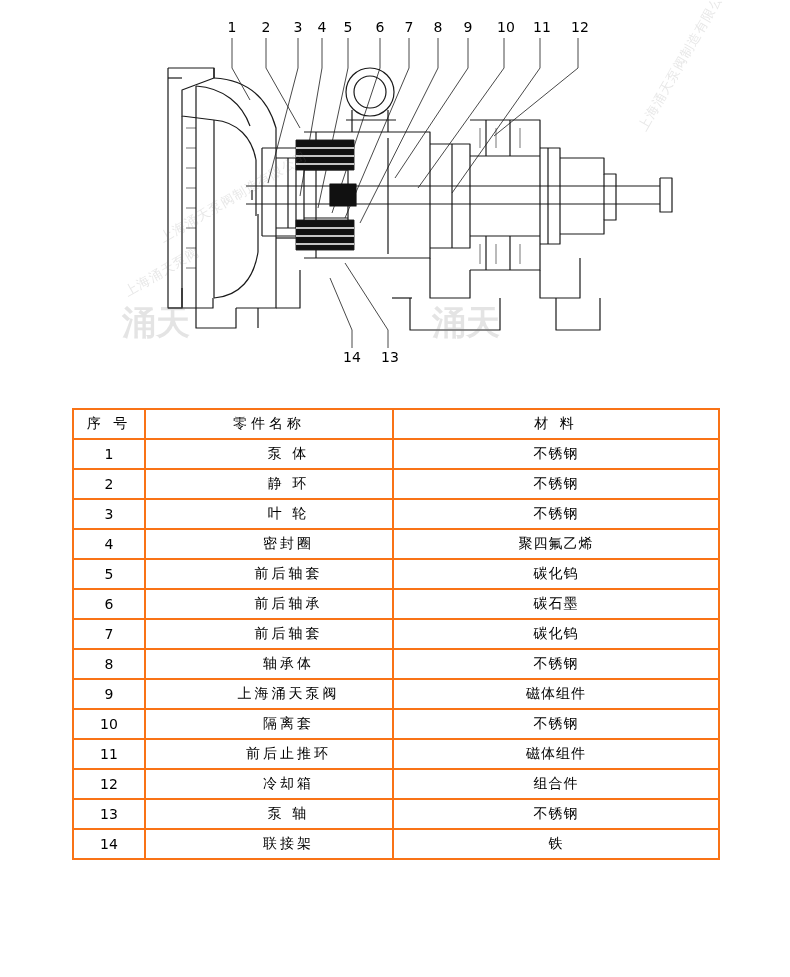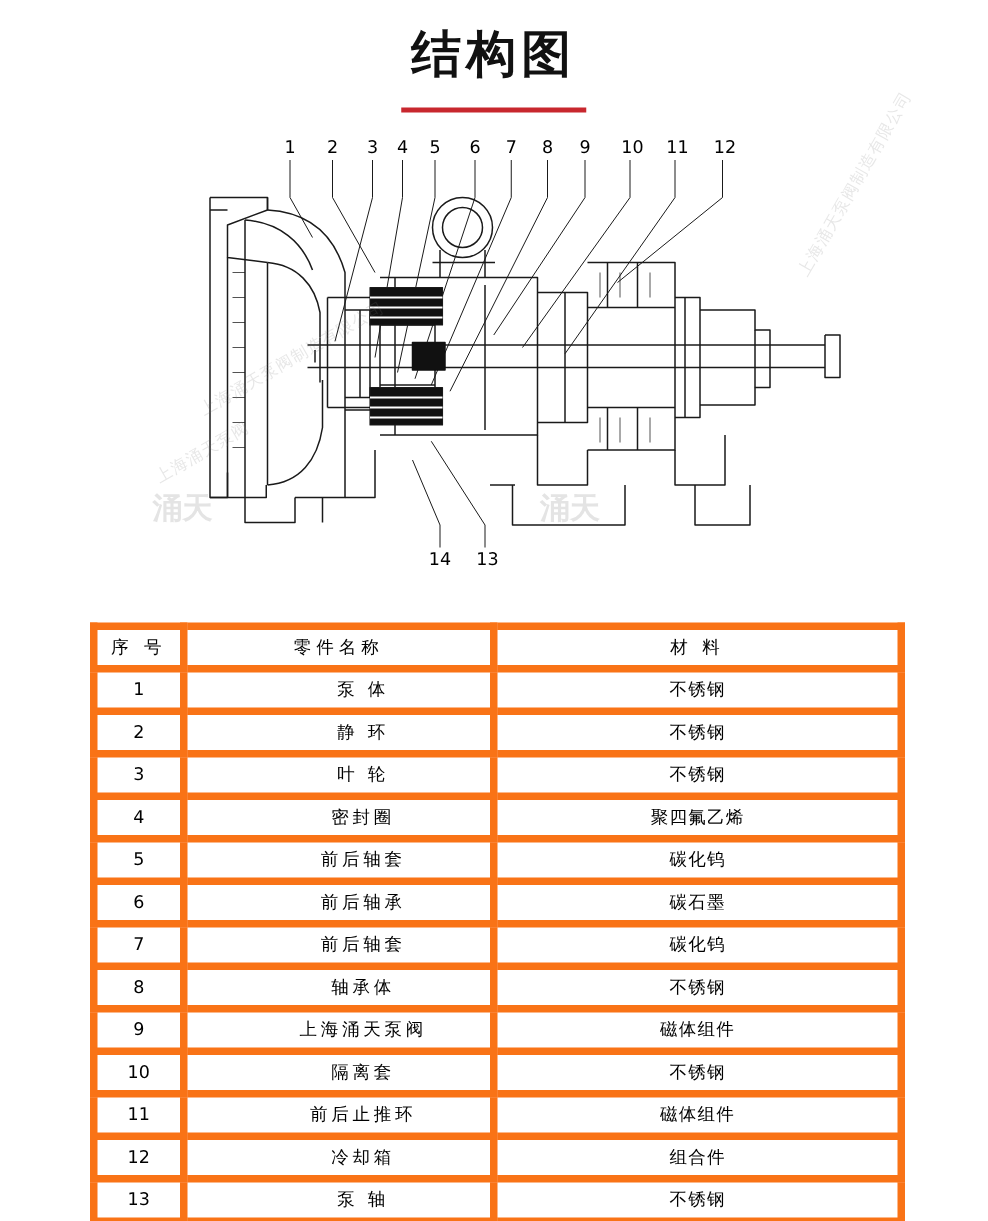--- a/index.html
+++ b/index.html
@@ -55,36 +55,36 @@
     letter-spacing: 1px;
     pointer-events: none;
     user-select: none;
   }
   .wm1 { left: 150px; top: 180px; transform: rotate(-30deg); }
   .wm2 { left: 120px; top: 255px; transform: rotate(-30deg); }
   .wm3 { left: 600px; top: 40px; transform: rotate(-60deg); }
   .wm-logo {
     position: absolute;
     color: rgba(120,120,120,0.20);
-    font-size: 24px;
+    font-size: 34px;
     font-weight: bold;
     pointer-events: none;
     user-select: none;
   }
   
   .table-wrap {
     padding: 10px 72px 16px 72px;
   }
   table.parts {
     border-collapse: collapse;
     width: 646px;
     table-layout: fixed;
   }
   table.parts th, table.parts td {
-    border: 6px solid #f97316;
+    border: 2px solid #f97316;
     height: 26px;
     text-align: center;
     vertical-align: middle;
     font-size: 14px;
   }
   table.parts th {
     font-weight: normal;
     letter-spacing: 4px;
   }
   col.c-no   { width: 72px; }
@@ -95,24 +95,20 @@
   td.mat  { letter-spacing: 1px; }
   th.h-no   { letter-spacing: 3px; }
   th.h-name { letter-spacing: 3px; }
   th.h-mat  { letter-spacing: 8px; font-family: Liberation Serif, serif; }
 </style>
 </head>
 <body>
 
 <div class="page">
 
-  <div class="title-block">
-    <div class="title">结构图</div>
-    <div class="title-rule"></div>
-  </div>
 
   <div class="diagram-wrap">
 
     <svg class="diagram-svg" width="790" height="390" viewBox="0 0 790 390">
       <g fill="none" stroke="#1a1a1a" stroke-width="1.2" stroke-linejoin="round">
 
         <g stroke-width="0.8">
           <path d="M232 30 L232 60 L250 92"></path>
           <path d="M266 30 L266 60 L300 120"></path>
           <path d="M298 30 L298 60 L268 175"></path>

